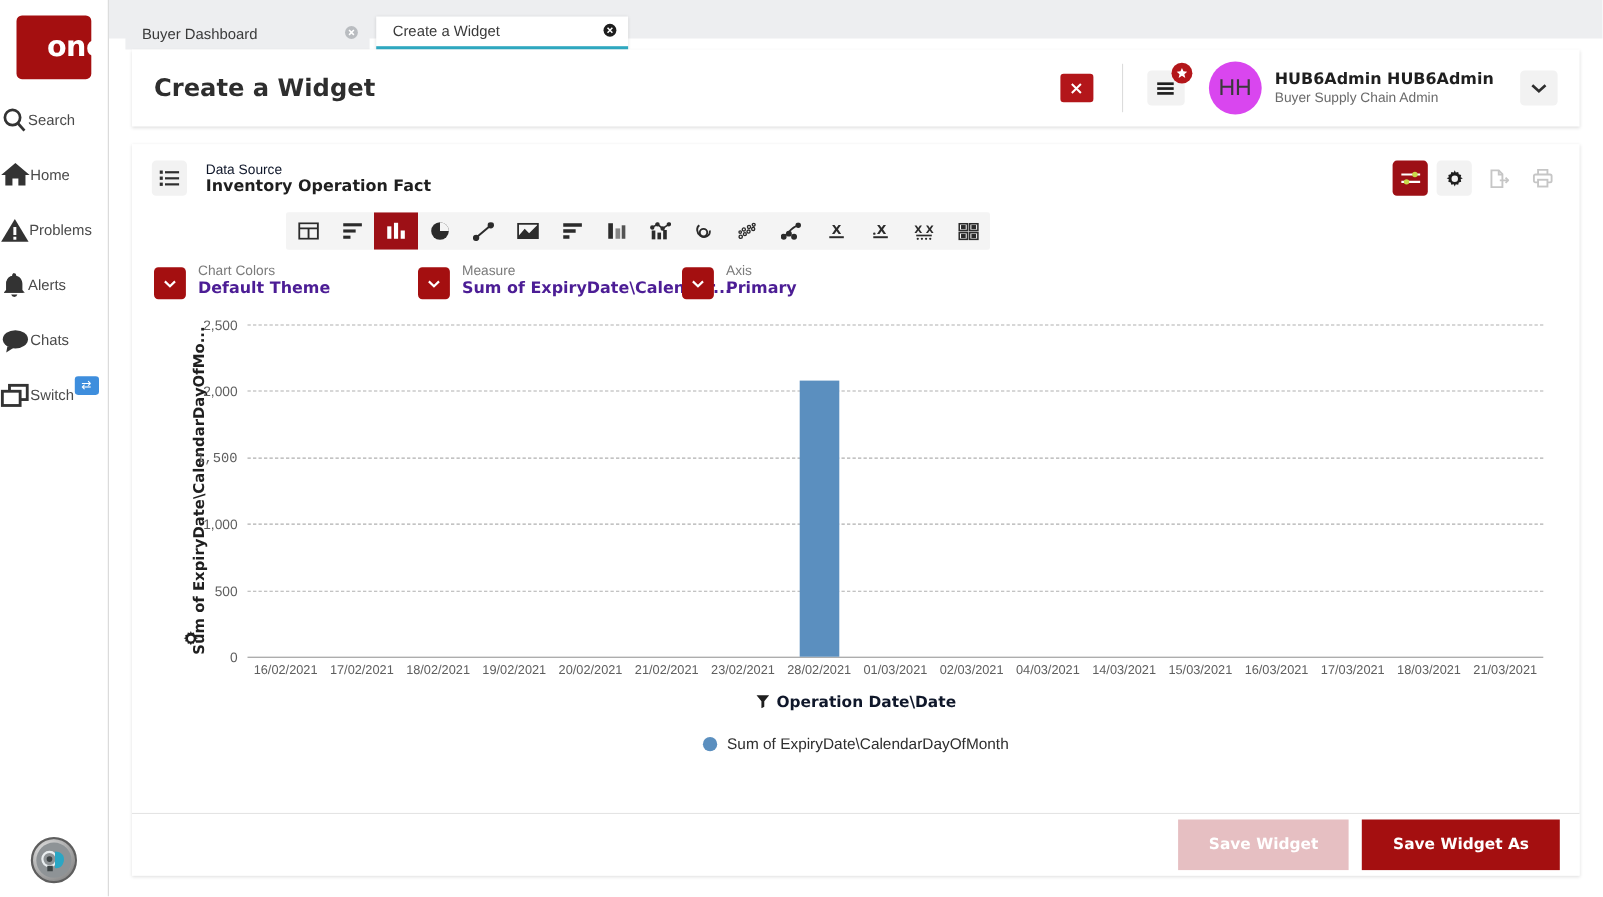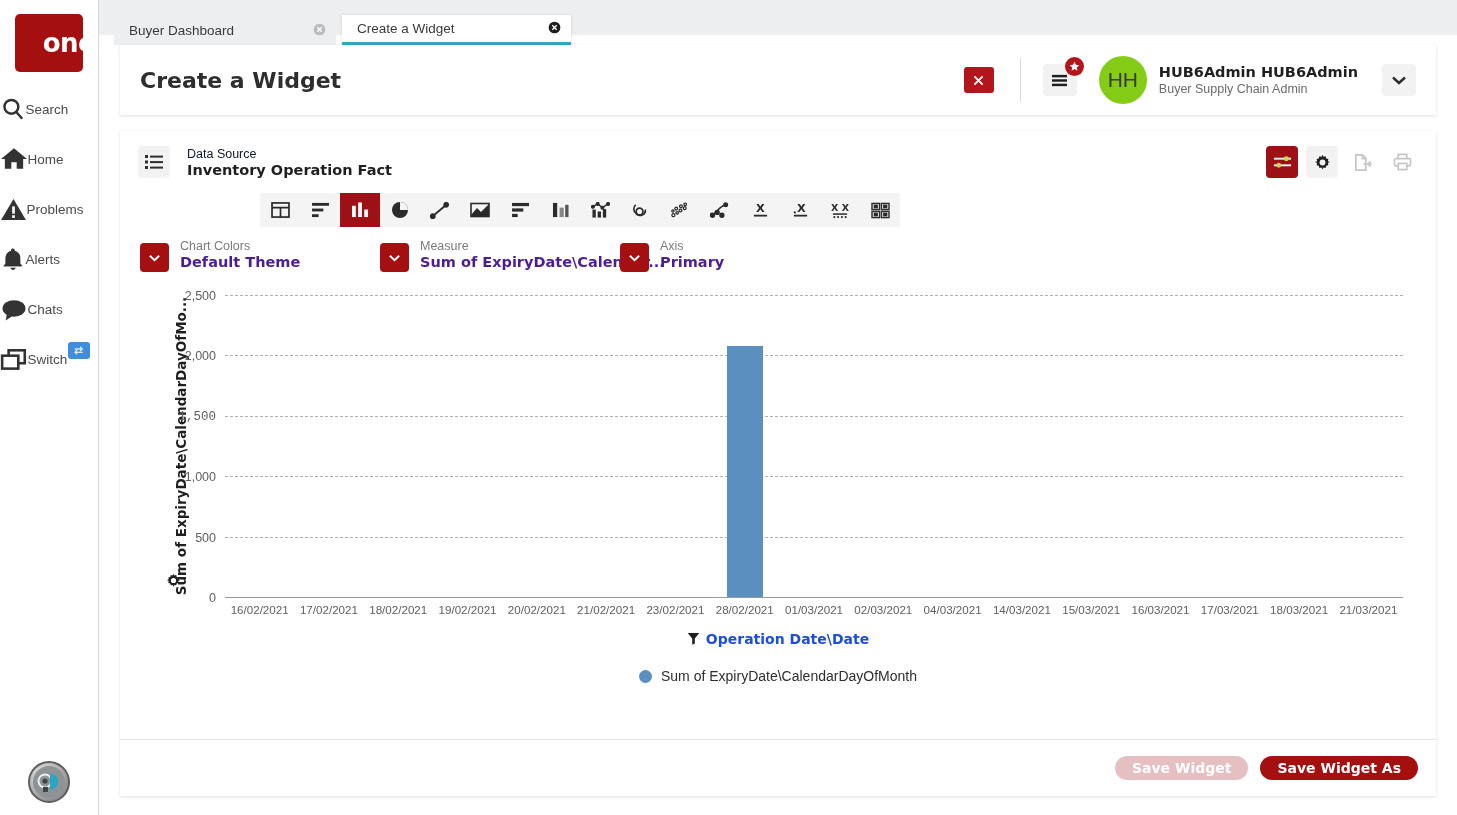--- a/index.html
+++ b/index.html
@@ -89,21 +89,21 @@
   #menu-btn {
     position: relative; width: 34px; height: 32px; background: #f2f2f2; border-radius: 4px;
     display: flex; align-items: center; justify-content: center; cursor: pointer;
   }
   #menu-badge {
     position: absolute; right: -7px; top: -7px; width: 19px; height: 19px;
     border-radius: 50%; background: #b3161a; color: #fff; font-size: 11px;
     display: flex; align-items: center; justify-content: center;
   }
   #avatar-circle {
-    width: 48px; height: 48px; border-radius: 50%; background: #84cc16;
+    width: 48px; height: 48px; border-radius: 50%; background: #d946ef;
     display: flex; align-items: center; justify-content: center;
     font-size: 21px; color: #3a3a3a; margin-left: 22px; font-weight: 500;
   }
   #user-text { margin-left: 12px; }
   #user-name { font-size: 14.5px; font-weight: bold; color: #1f1f1f; font-family: "DejaVu Sans", sans-serif; }
   #user-role { font-size: 12.5px; color: #6b6b6b; margin-top: 2px; }
   #user-dropdown {
     width: 34px; height: 32px; background: #f2f2f2; border-radius: 4px; margin: 0 20px 0 24px;
     display: flex; align-items: center; justify-content: center; cursor: pointer; color: #3a3a3a;
   }
@@ -181,38 +181,38 @@
   }
   #bars { position: absolute; left: 0; right: 0; top: 0; bottom: 0; display: flex; align-items: flex-end; }
   .bar-slot { flex: 1; display: flex; justify-content: center; align-items: flex-end; height: 100%; }
   .bar { width: 36px; background: #5b8fbf; }
   #x-labels {
     position: absolute; left: 105px; right: 33px; top: 312px; display: flex;
   }
   .xlab { flex: 1; text-align: center; font-size: 11.6px; color: #5e5e5e; white-space: nowrap; }
   #x-axis-title {
     position: absolute; left: 0; right: 0; top: 340px; text-align: center;
-    font-size: 14px; font-weight: bold; color: #1d4ed8; font-family: "DejaVu Sans", sans-serif;
+    font-size: 14px; font-weight: bold; color: #0f172a; font-family: "DejaVu Sans", sans-serif;
   }
   #x-axis-title .funnel { margin-right: 6px; display: inline-block; vertical-align: -1px; }
   #legend {
     position: absolute; left: 0; right: 0; top: 377px;
     display: flex; align-items: center; justify-content: center; gap: 9px;
   }
   #legend-dot { width: 13px; height: 13px; border-radius: 50%; background: #5b8fbf; }
   #legend-text { font-size: 14px; color: #2e2e2e; }
 
   
   #footer {
     position: absolute; left: 0; bottom: 0; width: 100%; height: 57px;
     border-top: 1px solid #e4e4e4; background: #fff;
     display: flex; align-items: center; justify-content: flex-end; padding-right: 18px; gap: 12px;
   }
   .fbtn {
-    height: 24px; border-radius: 16px; padding: 0 17px; border: none;
+    height: 46px; border-radius: 0; padding: 0 28px; border: none;
     font-size: 14px; font-weight: bold; color: #fff; cursor: pointer;
     font-family: "DejaVu Sans", sans-serif;
   }
   #btn-save { background: #e6bfc2; cursor: default; }
   #btn-save-as { background: #a40f10; }
 </style>
 </head>
 <body>
 
 <div id="left-rail">

